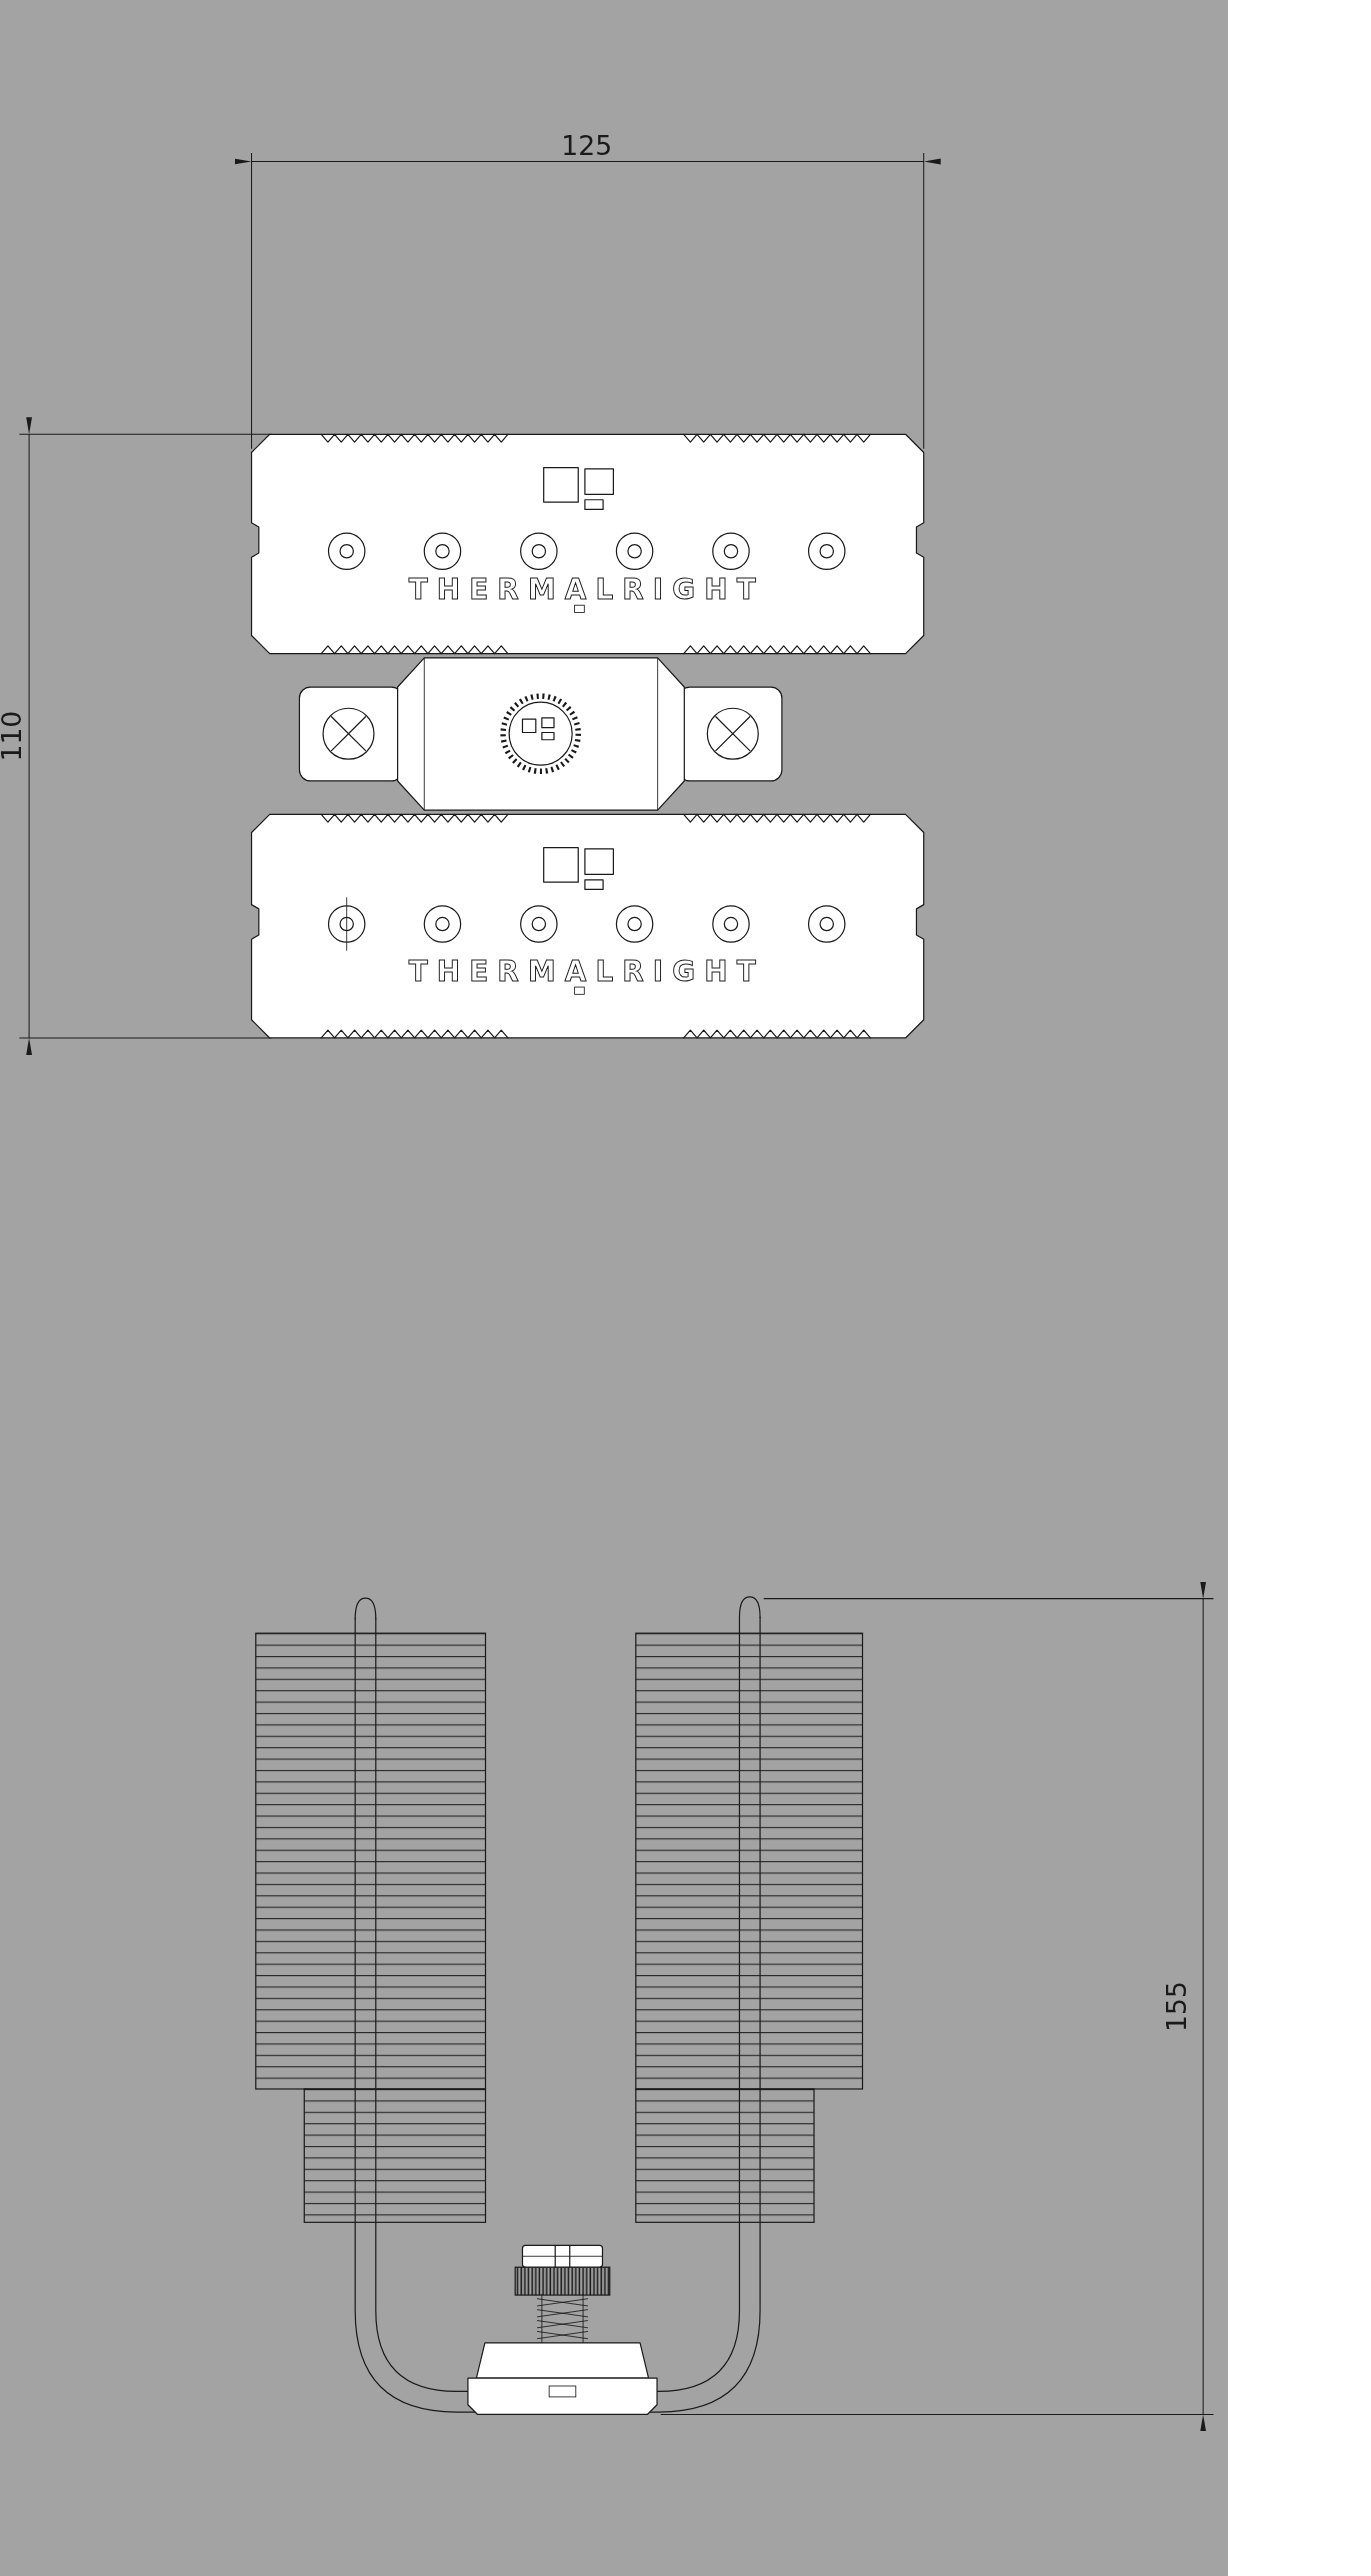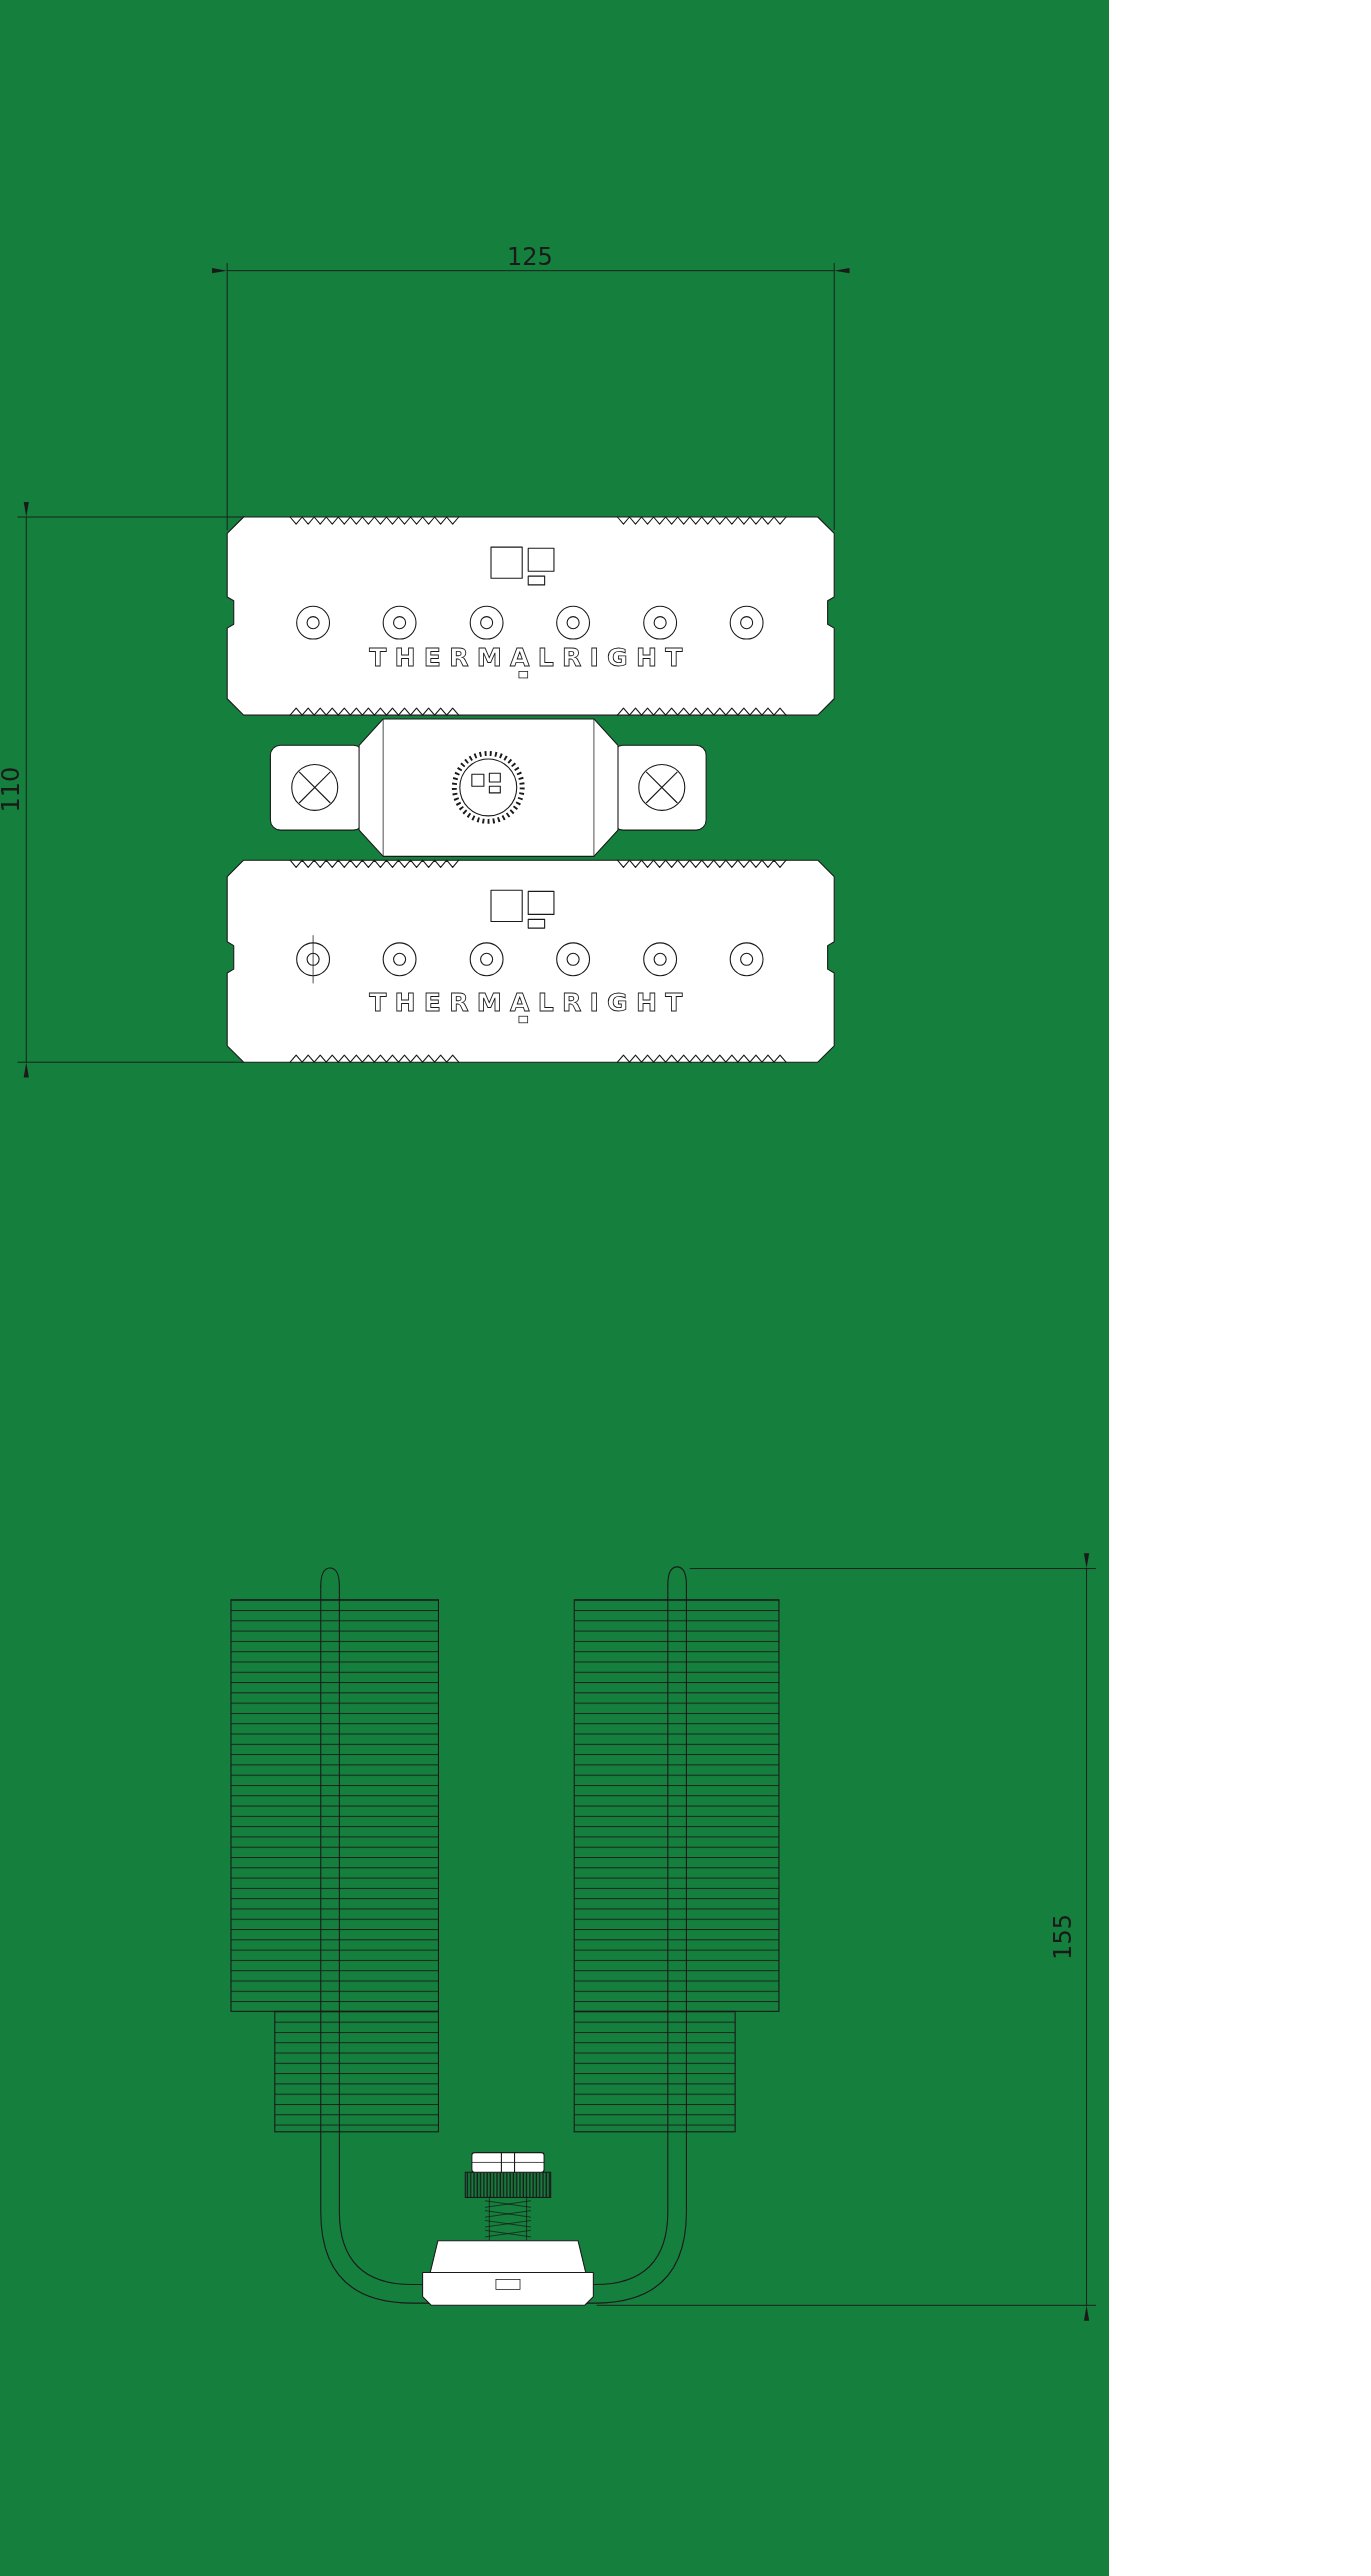--- a/index.html
+++ b/index.html
@@ -1,16 +1,16 @@
 <!DOCTYPE html>
 <html style="font-size:10.8px"><head>
 <meta charset="utf-8">
 <style>
   html,body{margin:0;padding:0;background:#ffffff;}
-  .page{position:relative;width:1109px;height:2576px;background:#15803d;overflow:hidden;
+  .page{position:relative;width:1228px;height:2576px;background:#a3a3a3;overflow:hidden;
         font-family:"DejaVu Sans",sans-serif;}
   svg{position:absolute;left:0;top:0;width:100%;height:100%;}
   .ln{stroke:#1a1a1a;stroke-width:2;fill:none;stroke-linejoin:round;stroke-linecap:round;}
   .lnw{stroke:#1a1a1a;stroke-width:2;fill:#ffffff;stroke-linejoin:round;}
   .thin{stroke:#1a1a1a;stroke-width:1.4;fill:none;}
   .dim{stroke:#1a1a1a;stroke-width:1.7;fill:none;}
   .dimtxt{font-family:"DejaVu Sans",sans-serif;font-size:44px;fill:#1a1a1a;stroke:none;text-anchor:middle;}
   .brand{font-family:"DejaVu Sans",sans-serif;font-size:46px;font-weight:bold;letter-spacing:15px;
          fill:#ffffff;stroke:#1a1a1a;stroke-width:1.6;text-anchor:middle;}
 </style>

